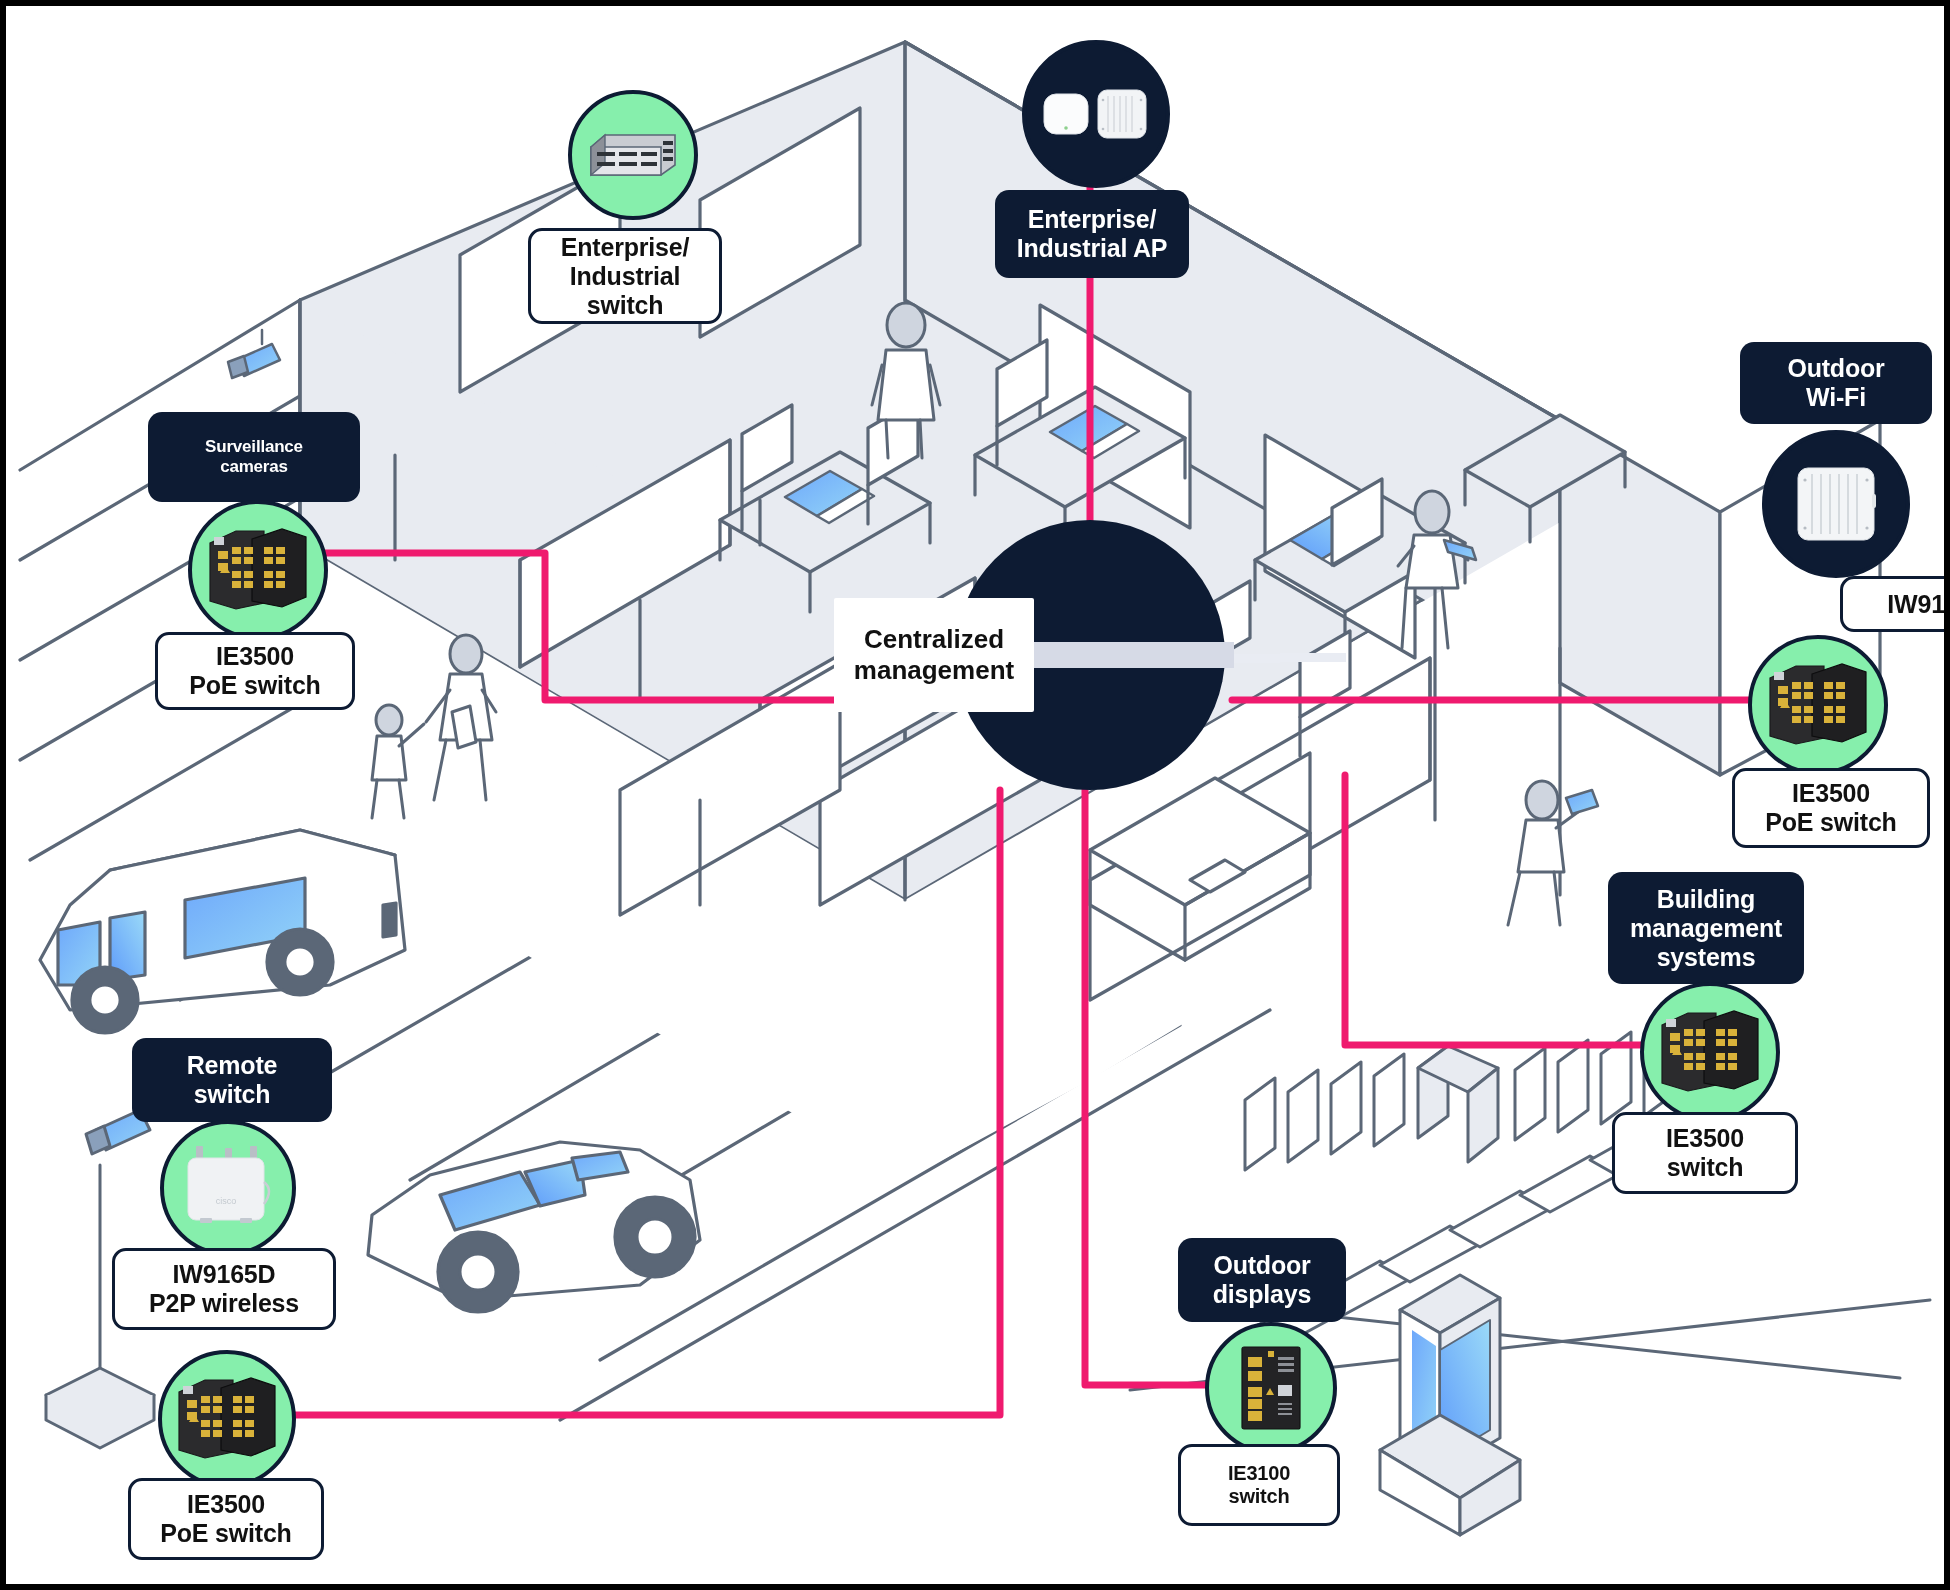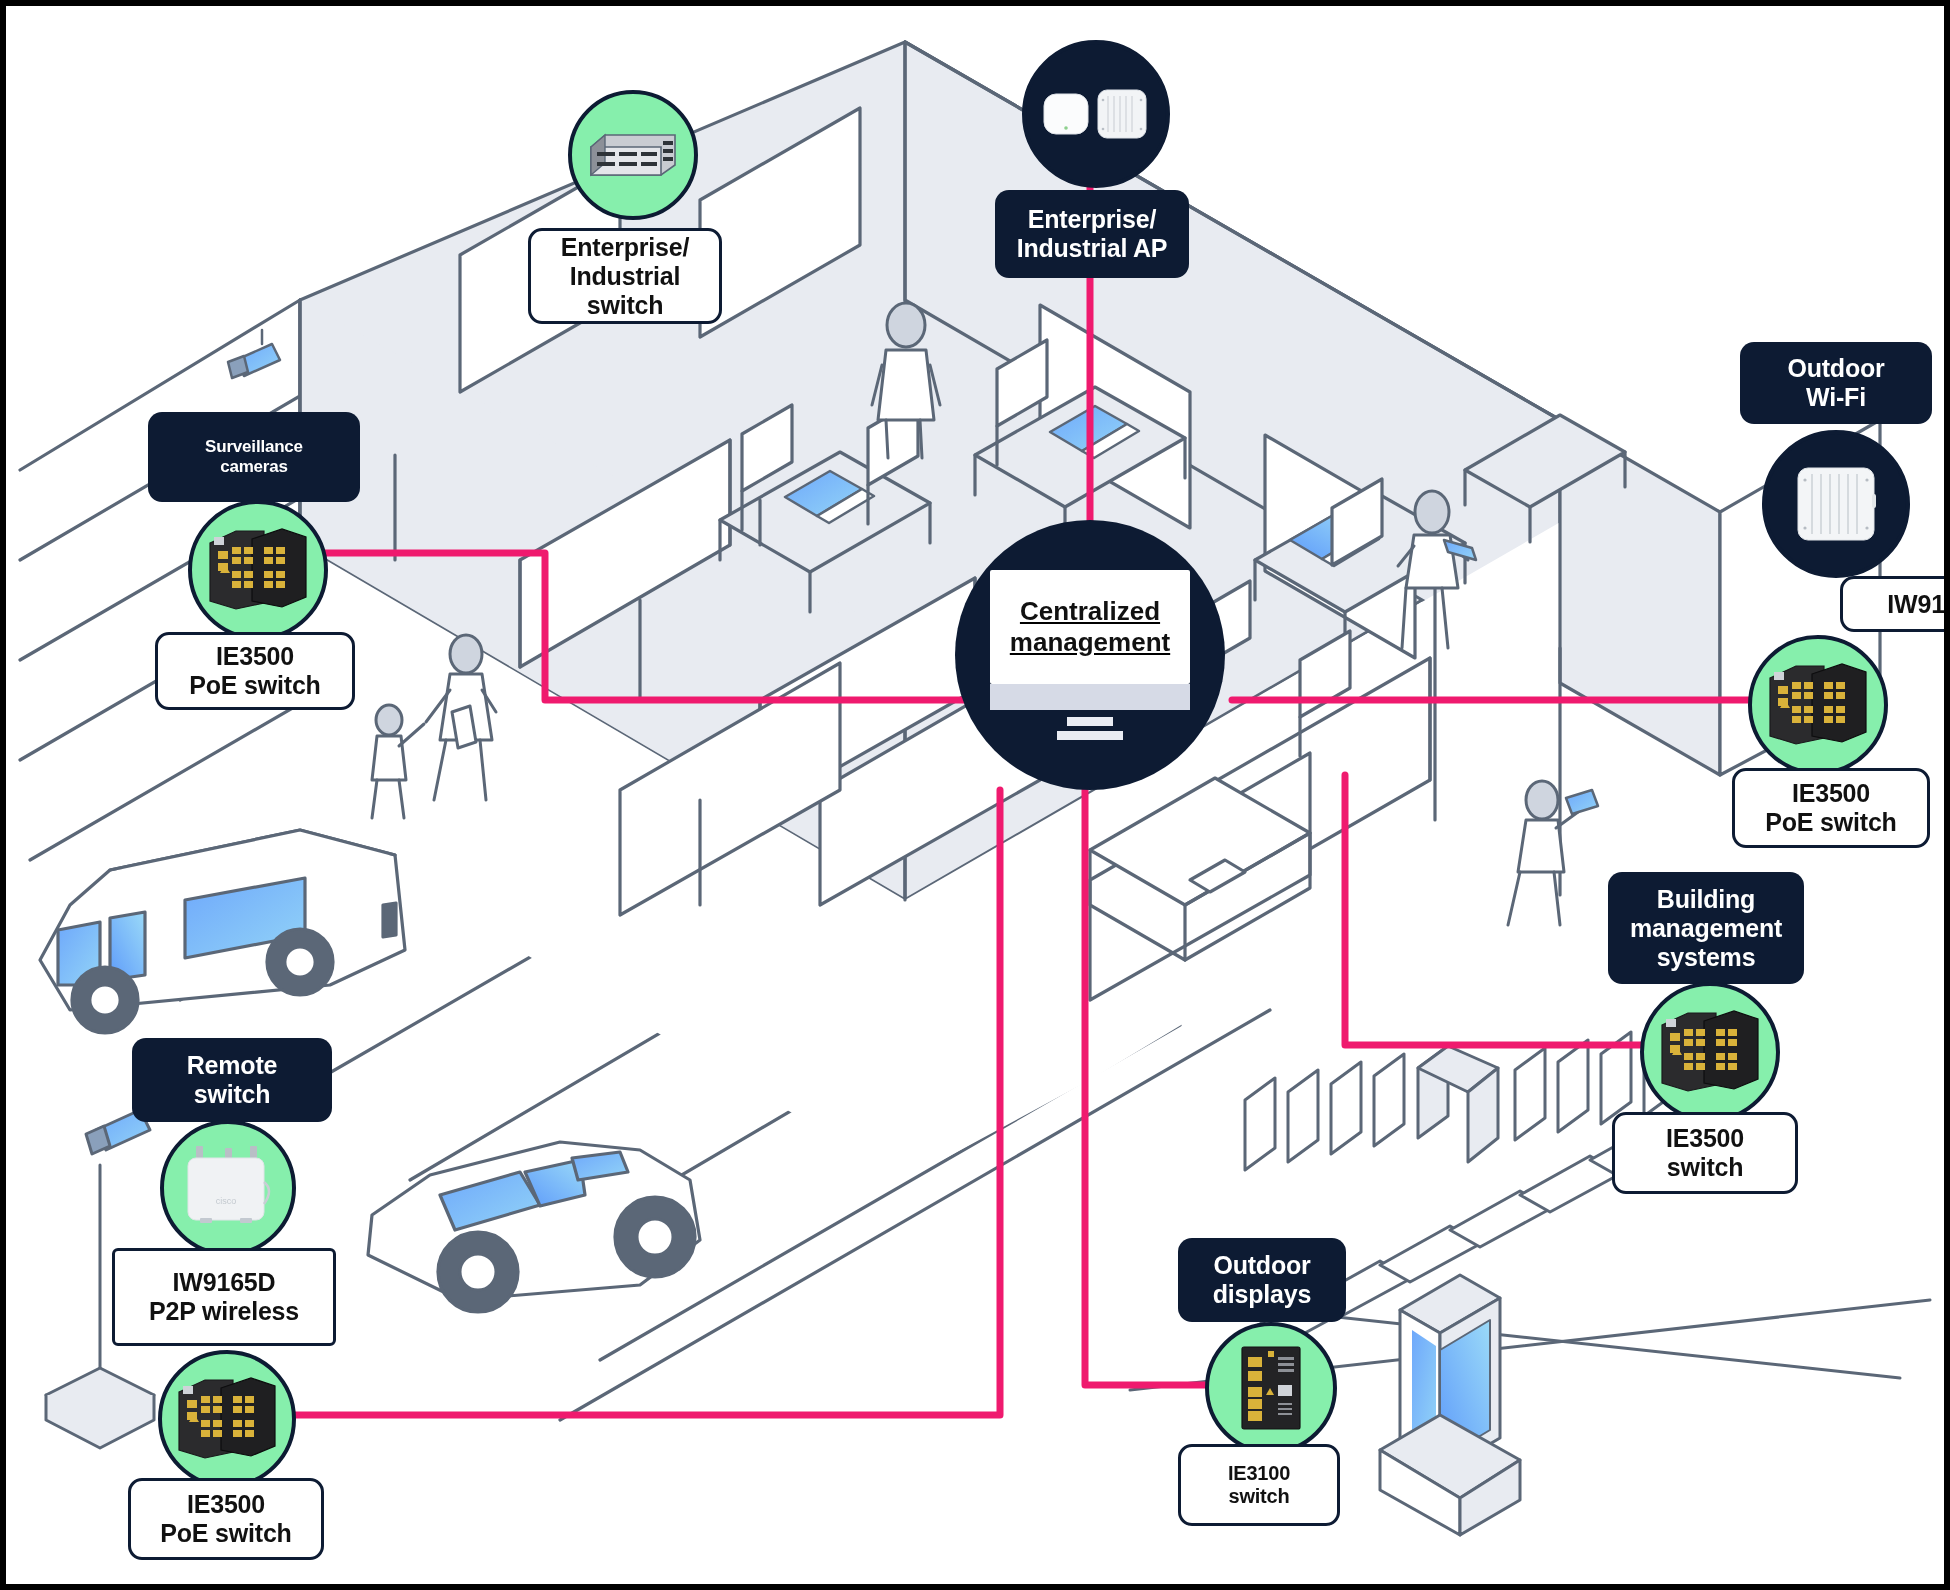--- a/index.html
+++ b/index.html
@@ -36,21 +36,21 @@
   
   .hub{
     position:absolute;border-radius:50%;background:#0d1b33;
     display:flex;align-items:center;justify-content:center;
   }
   .hub-screen{
     width:200px;background:#fff;border-radius:2px;text-align:center;
     color:#111;font-weight:700;font-size:26px;line-height:1.2;
     padding:26px 10px;box-sizing:border-box;
   }
-  .hub-wrap{display:flex;flex-direction:column;align-items:center;text-decoration:underline;}
+  .hub-wrap{display:flex;flex-direction:row;align-items:center;}
   .hub-base{width:200px;height:26px;background:#d6dae6;}
   .hub-neck{width:46px;height:9px;background:#e9ecf3;margin-top:7px;}
   .hub-foot{width:66px;height:9px;background:#e9ecf3;margin-top:5px;}
 </style>
 </head>
 <body>
 
 <div id="stage">
 
   <svg id="scene" viewBox="0 0 1950 1590">
@@ -505,21 +505,21 @@
       </g>
       <rect x="8" y="16" width="76" height="62" rx="8" fill="#f0f2f4" stroke="#e0e4e8" stroke-width="1"></rect>
       <path d="M84,40 q10,8 0,22" fill="none" stroke="#c8ced4" stroke-width="2.5"></path>
       <g fill="#c3c9d0">
         <rect x="20" y="76" width="12" height="5" rx="1"></rect>
         <rect x="60" y="76" width="12" height="5" rx="1"></rect>
       </g>
       <text x="46" y="62" font-size="9" fill="#c4cad0" text-anchor="middle" font-family="Liberation Sans, sans-serif">cisco</text>
     </svg>
   </div>
-  <div class="plabel" style="left:112px;top:1248px;width:224px;height:98px;font-size:25px;border-radius:6px;">IW9165D
+  <div class="plabel" style="left:112px;top:1248px;width:224px;height:82px;font-size:25px;">IW9165D
 P2P wireless</div>
 
   <div class="bubble" style="left:158px;top:1350px;width:130px;height:130px;">
     <svg width="104" height="86" viewBox="0 0 104 86">
       <path d="M4,16 L30,4 L58,4 L58,76 L30,82 L4,74 Z" fill="#2b2b2d" stroke="#1a1a1c" stroke-width="1.2"></path>
       <path d="M46,12 L76,2 L100,10 L100,70 L76,80 L46,74 Z" fill="#1f1f21" stroke="#0d0d0e" stroke-width="1.2"></path>
       <g fill="#d9b23a">
         <rect x="12" y="24" width="10" height="8"></rect>
           <rect x="12" y="36" width="10" height="8"></rect>
         <rect x="26" y="20" width="9" height="7"></rect>

